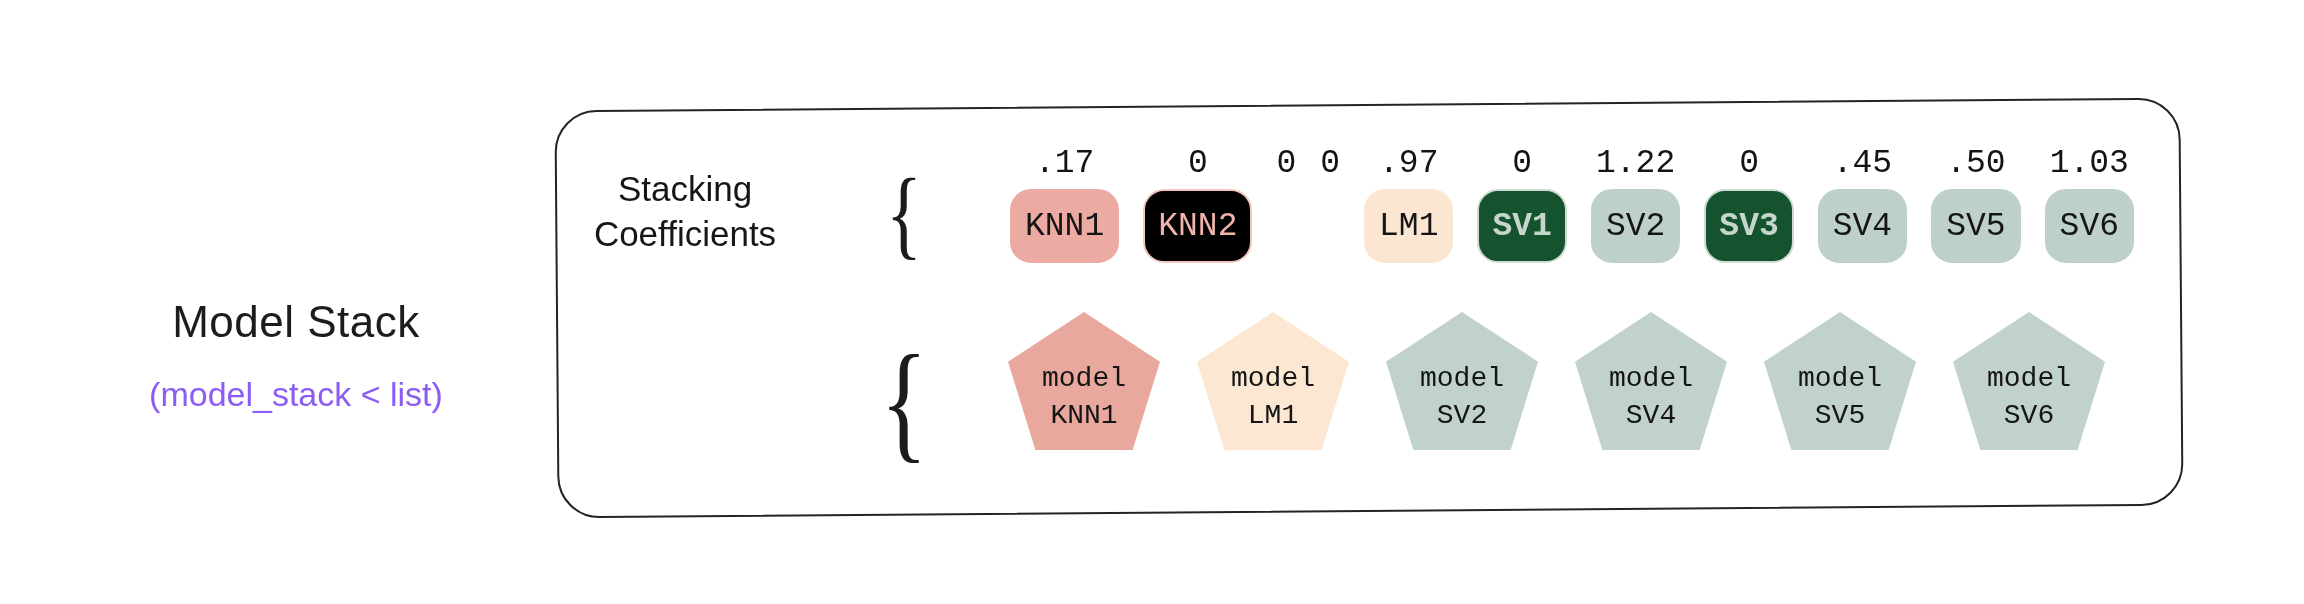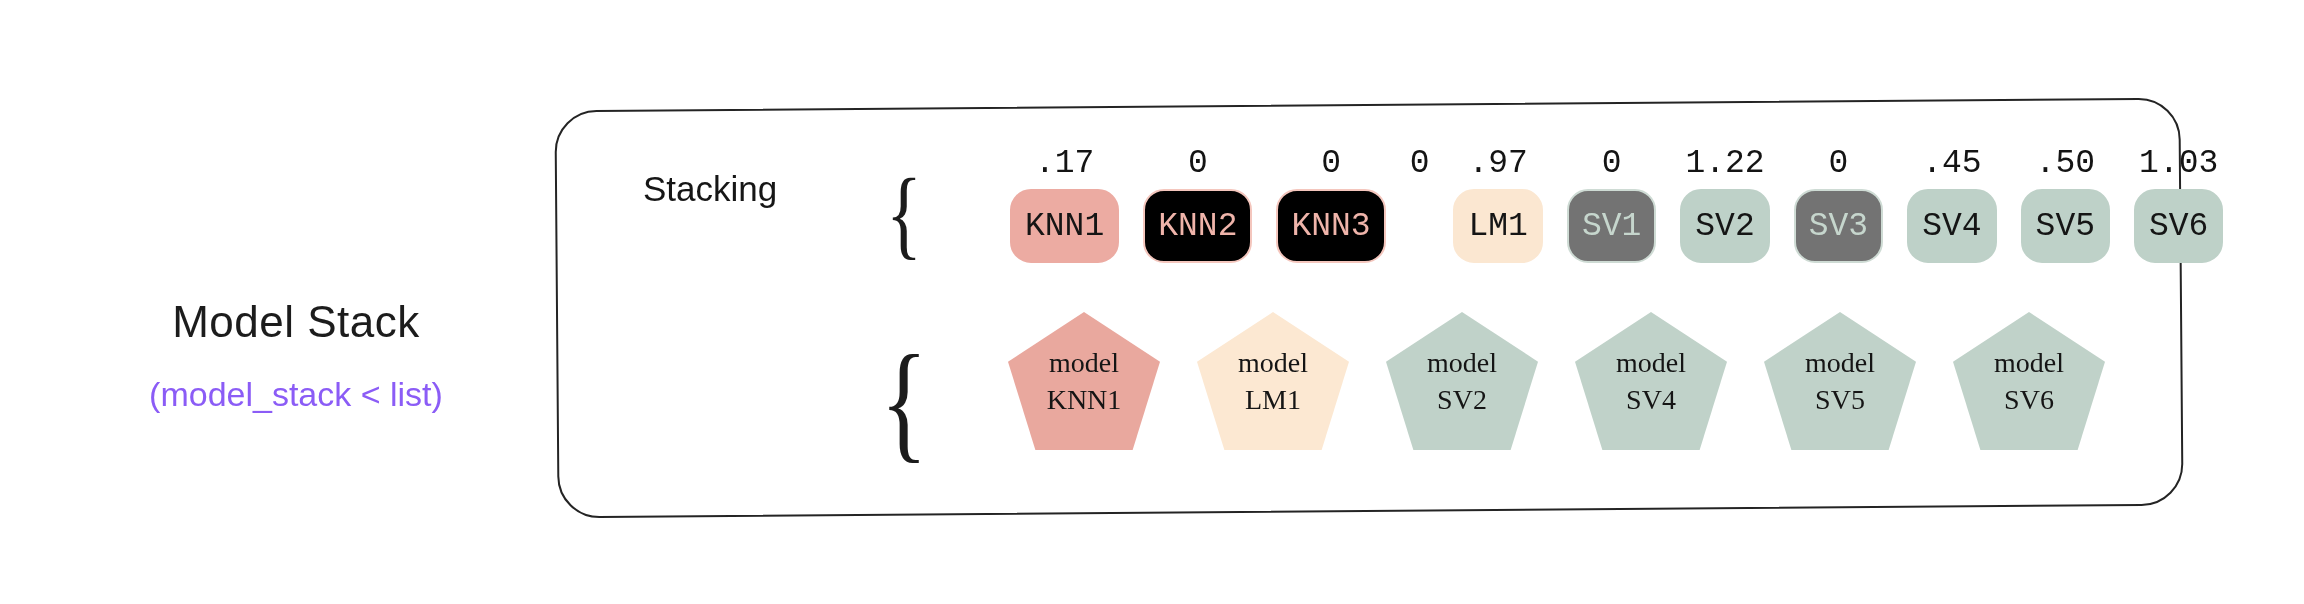--- a/index.html
+++ b/index.html
@@ -30,21 +30,21 @@
   
   .stack-outline{
     position:absolute;left:556px;top:104px;width:1622px;height:404px;
     border:2.5px solid #242424;border-radius:42px;
     transform:rotate(-0.45deg);
     background:transparent;
   }
 
   
   .row-label{position:absolute;text-align:center;font-size:35px;line-height:45px;font-weight:400;color:#161616;}
-  .row-label.coeffs{left:580px;top:166px;width:260px;}
+  .row-label.coeffs{left:555px;top:166px;width:260px;}
   .row-label.members{left:548px;top:342px;width:316px;}
 
   
   .brace{
     position:absolute;
     font-family:"Liberation Serif", serif;font-weight:400;color:#1c1c1c;
     transform-origin:center;display:flex;align-items:center;justify-content:center;
   }
   .brace.coeffs{left:880px;top:160px;width:48px;height:106px;font-size:100px;transform:scaleX(0.75);}
   .brace.members{left:878px;top:330px;width:52px;height:140px;font-size:132px;transform:scaleX(0.75);}
@@ -64,68 +64,68 @@
     display:flex;align-items:center;justify-content:center;
     padding:0 13px;border-radius:21px;
     border:2px solid transparent;
     font-family:"Liberation Mono", monospace;font-size:33px;color:#141414;
     background:#ffffff;white-space:nowrap;
   }
   .coef-box.salmon.selected{background:#ecaba2;border-color:#ecaba2;color:#151515;}
   .coef-box.salmon.faded{background:#000000;border-color:#f4c6bd;color:#efb4aa;}
   .coef-box.peach.selected{background:#fbe7d1;border-color:#fbe7d1;color:#151515;}
   .coef-box.sage.selected{background:#bed1c8;border-color:#bed1c8;color:#151515;}
-  .coef-box.sage.faded{background:#737373;border-color:#cedbd4;color:#c6d6cd;}
+  .coef-box.sage.faded{background:#14532d;border-color:#cedbd4;color:#c6d6cd;font-weight:bold;}
 
   
   .member-row{
     position:absolute;left:1008px;top:312px;
     display:flex;gap:37px;
   }
   .pentagon{
     width:152px;height:138px;
     clip-path:polygon(50% 0%, 100% 36%, 82% 100%, 18% 100%, 0% 36%);
-    display:flex;flex-direction:column;align-items:center;
+    display:flex;flex-direction:column;align-items:center;justify-content:center;
     padding-top:32px;box-sizing:border-box;
-    font-family:Liberation Serif, serif;font-size:28px;line-height:37px;
+    font-family:Liberation Mono, monospace;font-size:28px;line-height:37px;
     color:#151515;text-align:center;
   }
   .pentagon.salmon{background:#e9a89e;}
   .pentagon.peach{background:#fce8d2;}
   .pentagon.sage{background:#c0d2c9;}
 </style>
 </head>
 <body>
 
 <div id="canvas">
 
   <div class="title-block">
     <div class="title-heading">Model Stack</div>
     <div class="title-code">(model_stack &lt; list)</div>
   </div>
 
   <div class="stack-outline"></div>
 
   <div class="row-label coeffs">
     <div>Stacking</div>
+    <div>Coefficients</div>
   </div>
   <div class="brace coeffs">{</div>
 
   <div class="coef-row">
     <div class="coef-cell">
       <div class="coef-value">.17</div>
       <div class="coef-box salmon selected">KNN1</div>
     </div>
     <div class="coef-cell">
       <div class="coef-value">0</div>
       <div class="coef-box salmon faded">KNN2</div>
     </div>
     <div class="coef-cell">
       <div class="coef-value">0</div>
-      <div class="coef-box salmon faded">KNN3</div>
     </div>
     <div class="coef-cell">
       <div class="coef-value">0</div>
     </div>
     <div class="coef-cell">
       <div class="coef-value">.97</div>
       <div class="coef-box peach selected">LM1</div>
     </div>
     <div class="coef-cell">
       <div class="coef-value">0</div>

